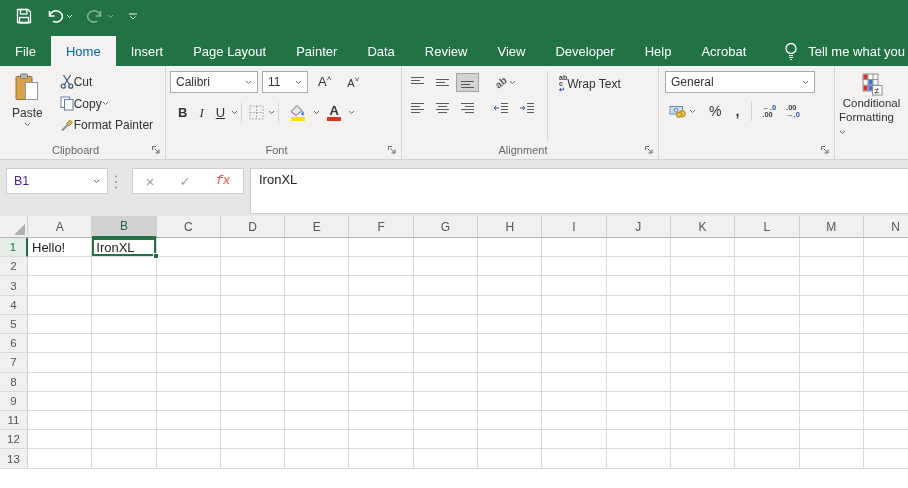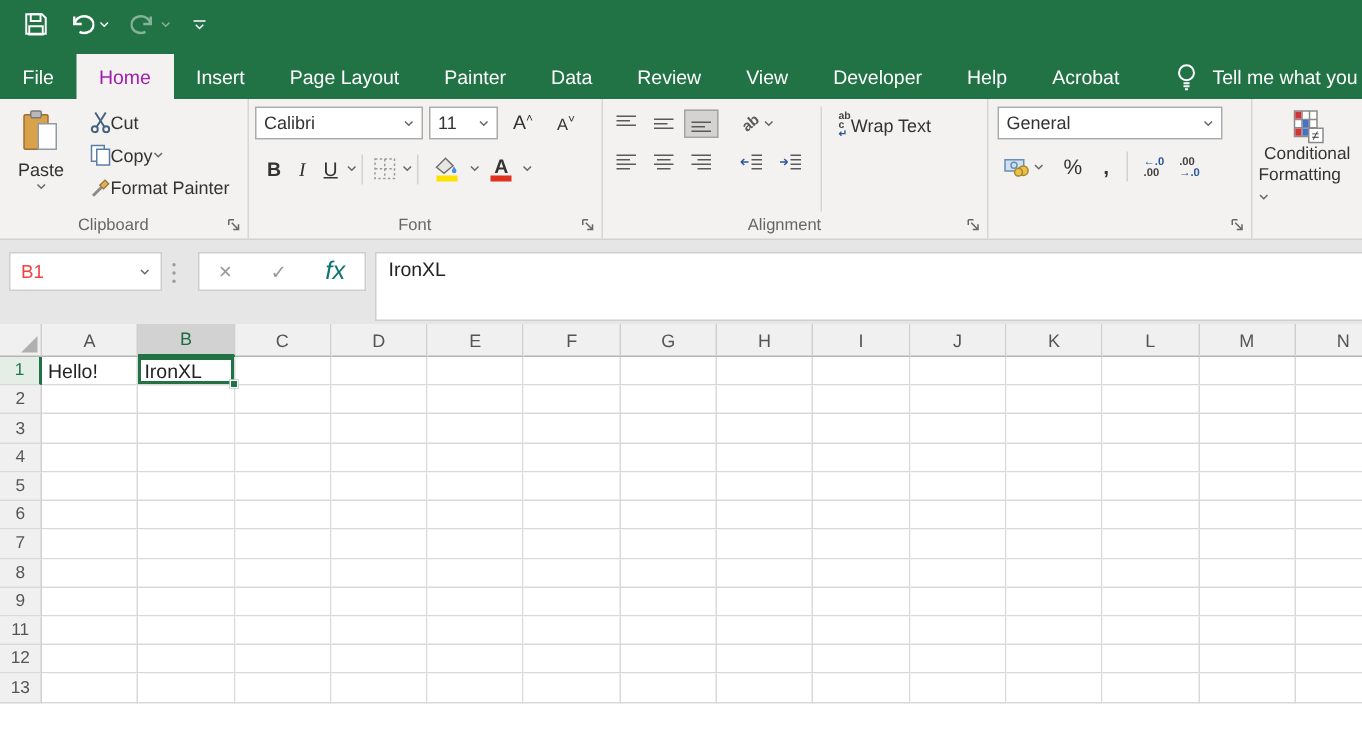--- a/index.html
+++ b/index.html
@@ -4,21 +4,21 @@
 <style>
   *{box-sizing:border-box;margin:0;padding:0}
   html,body{width:908px;height:488px;overflow:hidden;font-family:"Liberation Sans",sans-serif;background:#fff}
   
   .titlebar{height:32px;background:#217346;display:flex;align-items:center;padding-left:16px;gap:14px}
   .qbtn{display:flex;align-items:center;gap:3px;color:#fff;cursor:default}
   .dim{opacity:.45}
   
   .tabrow{height:34px;background:#217346;display:flex;align-items:flex-end;color:#fff;font-size:13px}
   .tab{height:30px;display:flex;align-items:center;padding:0 15px;cursor:default;white-space:nowrap}
-  .tab.active{background:#f3f2f1;color:#a21caf}
+  .tab.active{background:#f3f2f1;color:#0369a1}
   .tellme{display:flex;align-items:center;gap:9px;height:30px;margin-left:22px;white-space:nowrap}
   
   .ribbon{height:94px;background:#f3f2f1;border-bottom:1px solid #d4d2d0;display:flex}
   .rgroup{position:relative;border-right:1px solid #d8d6d4;padding:5px 4px 18px;flex:none}
   .gfooter{position:absolute;bottom:3px;left:0;right:14px;text-align:center;font-size:11px;color:#666}
   .launch{position:absolute;right:4px;bottom:4px;line-height:0;cursor:pointer}
   .rbtn{display:flex;align-items:center;gap:0;font-size:12px;color:#333;padding:2px 3px;cursor:pointer;white-space:nowrap}
   .combo{background:#fff;border:1px solid #ababab;height:22px;display:flex;align-items:center;justify-content:space-between;font-size:12px;color:#333;padding:0 5px;cursor:pointer}
   .ico{display:inline-flex;align-items:center;justify-content:center;line-height:0}
   .chevc{color:#666}
@@ -51,24 +51,24 @@
   .g-num{width:176px}
   .nr2{display:flex;align-items:center;margin-top:8px;gap:4px;padding-left:2px}
   .dec2{display:flex;flex-direction:column;font-size:7.5px;line-height:7px;color:#444;font-weight:bold;cursor:pointer;padding:1px 3px}
   .dec2 .bl{color:#2b5797}
   .sym{font-size:14px;color:#333;cursor:pointer;padding:0 5px}
   
   .g-styles{flex:1;border-right:none}
   .cf-btn{display:flex;flex-direction:column;align-items:center;margin:2px auto 0;font-size:11.5px;color:#333;line-height:14px;cursor:pointer}
   
   .fbar{height:56px;background:#e6e6e6;position:relative}
-  .namebox{position:absolute;left:6px;top:8px;width:102px;height:26px;background:#fff;border:1px solid #d0cecc;display:flex;align-items:center;justify-content:space-between;padding:0 7px;font-size:12.5px;color:#ef4444}
+  .namebox{position:absolute;left:6px;top:8px;width:102px;height:26px;background:#fff;border:1px solid #d0cecc;display:flex;align-items:center;justify-content:space-between;padding:0 7px;font-size:12.5px;color:#4c1d95}
   .dots{position:absolute;left:114px;top:14px}
   .fbtns{position:absolute;left:132px;top:8px;width:112px;height:26px;background:#fff;border:1px solid #d0cecc;display:flex;align-items:center;justify-content:space-around;color:#9a9a9a}
-  .fx{font-family:Liberation Sans, sans-serif;font-style:italic;font-size:17px;color:#0f766e}
+  .fx{font-family:Liberation Mono, monospace;font-style:italic;font-size:12px;color:#ef4444}
   .xbt{font-size:15px;cursor:pointer}.ckbt{font-size:13px;cursor:pointer}
   .finput{position:absolute;left:250px;top:8px;right:0;height:46px;background:#fff;border:1px solid #d0cecc;border-right:none;font-size:13px;color:#222;padding:3px 8px}
   
   .sheet{width:908px;height:272px;overflow:hidden}
   .hdr-row{display:flex;height:22px}
   .corner{width:28px;flex:none;background:#f0f0f0;border-right:1px solid #cfcfcf;border-bottom:1px solid #b5b5b5;position:relative;cursor:pointer}
   .corner-tri{position:absolute;right:2px;bottom:2px;width:0;height:0;border-left:11px solid transparent;border-bottom:11px solid #b0b0b0}
   .colh{width:64.3px;flex:none;display:flex;align-items:center;justify-content:center;font-size:12px;color:#555;background:#f0f0f0;border-right:1px solid #cfcfcf;border-bottom:1px solid #b5b5b5;cursor:pointer}
   .colh.sel{background:#d2d2d2;color:#1e6b43;border-bottom:2px solid #217346}
   .sheet-row{display:flex;height:19.23px}
@@ -209,21 +209,21 @@
     <span class="launch ico">
         <svg width="10" height="10" viewBox="0 0 10 10">
           <path d="M1.5 1.5h3.5M1.5 1.5v3.5" stroke="#666" fill="none"></path>
           <path d="M3.5 3.5l4.5 4.5M8 4.5v3.5H4.5" stroke="#666" fill="none"></path>
         </svg>
       </span>
   </div>
 
   <div class="rgroup g-font">
     <div class="fr1">
-      <div class="combo" style="width:112px">
+      <div class="combo" style="width:88px">
         <span>Calibri</span>
         <span class="ico chevc">
             <svg width="7" height="5" viewBox="0 0 7 5">
               <path d="M1 1l2.5 2.5L6 1" fill="none" stroke="currentColor"></path>
             </svg>
           </span>
       </div>
       <div class="combo" style="width:46px">
         <span>11</span>
         <span class="ico chevc">

